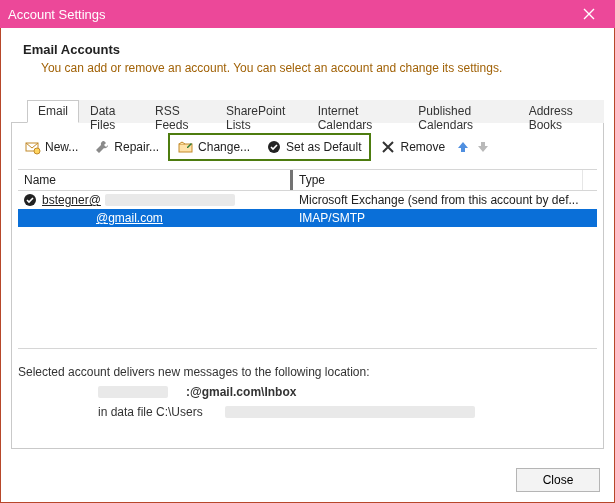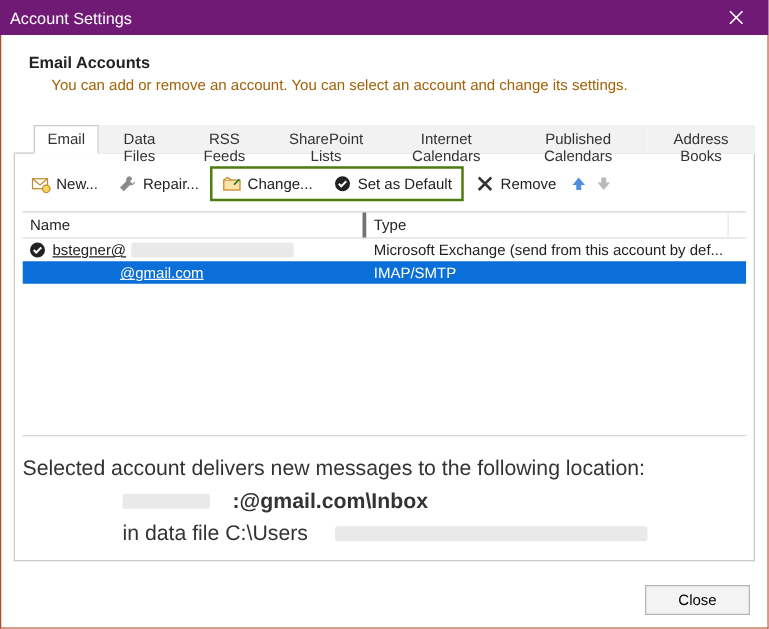--- a/index.html
+++ b/index.html
@@ -1,31 +1,31 @@
 <!DOCTYPE html>
 <html><head>
 <meta charset="utf-8">
 <style>
   * { box-sizing: border-box; margin: 0; padding: 0; }
   html, body { width: 615px; height: 503px; font-family: "Segoe UI", Tahoma, sans-serif; font-size: 12px; background: #fff; color: #222; }
-  .titlebar { background: #701a75; color: #fff; height: 28px; display: flex; align-items: center; padding: 0 8px; }
+  .titlebar { background: #ec4899; color: #fff; height: 28px; display: flex; align-items: center; padding: 0 8px; }
   .titlebar .title { flex: 1; font-size: 13px; }
   .titlebar .close { width: 36px; height: 28px; display: flex; align-items: center; justify-content: center; cursor: pointer; }
   .titlebar .close svg { width: 12px; height: 12px; }
 
   .outer { border: 1px solid #b7472a; border-top: none; width: 615px; height: 475px; background: #fff; position: relative; }
 
   .heading-block { padding: 14px 22px 6px 22px; }
   .heading-block .h1 { font-weight: 700; font-size: 13px; margin-bottom: 4px; }
   .heading-block .desc { font-size: 12px; color: #a16207; padding-left: 18px; }
 
   .tabs-frame { margin: 18px 10px 0 10px; }
   .tabs-row { display: flex; border-bottom: 1px solid #c9c9c9; height: 24px; padding-left: 16px; }
   .tab { padding: 3px 10px; font-size: 12px; color: #333; border: 1px solid transparent; border-bottom: none; cursor: pointer; position: relative; top: 1px; background: #f2f2f2; }
-  .tab + .tab { margin-left: 0; text-align: center; }
+  .tab + .tab { margin-left: 0; }
   .tab.active { background: #fff; border-color: #c9c9c9; border-bottom: 1px solid #fff; }
   .tabbody { border: 1px solid #c9c9c9; border-top: none; padding: 6px 6px 10px 6px; height: 326px; }
 
   .toolbar { display: flex; align-items: center; gap: 2px; padding: 4px 0 8px 0; }
   .tbtn { display: flex; align-items: center; gap: 4px; padding: 2px 6px; font-size: 12px; cursor: pointer; border: 1px solid transparent; }
   .highlight-group { display: flex; border: 2px solid #4d7c0f; padding: 1px; gap: 2px; }
   .icon16 { width: 16px; height: 16px; display: inline-flex; align-items: center; justify-content: center; }
   .arrowbtn { width: 18px; height: 18px; display: flex; align-items: center; justify-content: center; cursor: pointer; }
 
   .list-hdr { display: flex; background: #fff; border-top: 1px solid #d6d6d6; border-bottom: 1px solid #d6d6d6; font-size: 12px; }
@@ -34,21 +34,21 @@
   .col-end { width: 14px; }
 
   .list-body { height: 158px; overflow: hidden; background: #fff; border-bottom: 1px solid #d6d6d6; font-size: 12px; }
   .row { display: flex; align-items: center; height: 18px; }
   .row .cname { width: 275px; padding-left: 4px; display: flex; align-items: center; gap: 4px; overflow: hidden; white-space: nowrap; text-decoration: underline; }
   .row .ctype { flex: 1; padding-left: 6px; white-space: nowrap; overflow: hidden; text-overflow: ellipsis; }
   .row.selected { background: #0a6fd8; color: #fff; }
   .row .cname .indent { display:inline-block; width: 70px; }
   .censor { display:inline-block; height: 12px; background: #e9e9e9; border-radius: 2px; filter: blur(0.5px); }
 
-  .deliver-block { padding-top: 16px; font-size: 17px; color: #333; }
+  .deliver-block { padding-top: 16px; font-size: 12px; color: #333; }
   .deliver-block .line { margin-bottom: 6px; }
   .deliver-block .indent { margin-left: 80px; display:flex; align-items:center; gap:18px; }
 
   .footer { position: absolute; bottom: 10px; right: 14px; }
   .close-btn { width: 84px; height: 24px; font-size: 12px; background: #f3f3f3; border: 1px solid #b5b5b5; cursor: pointer; }
 </style>
 </head>
 <body>
 
 <div class="titlebar">

